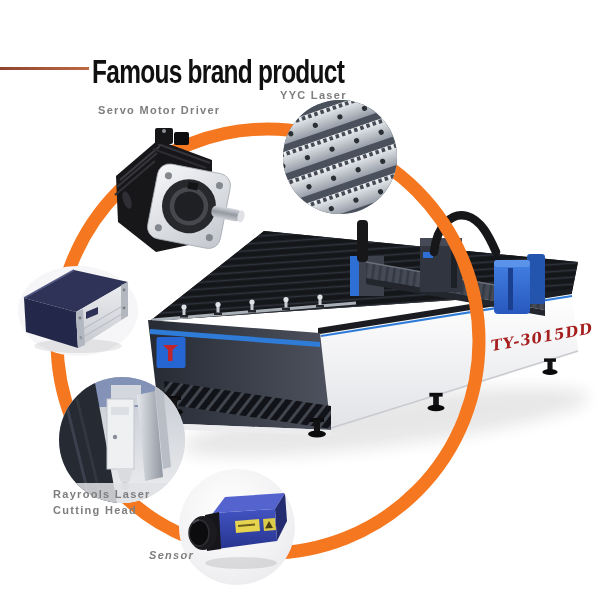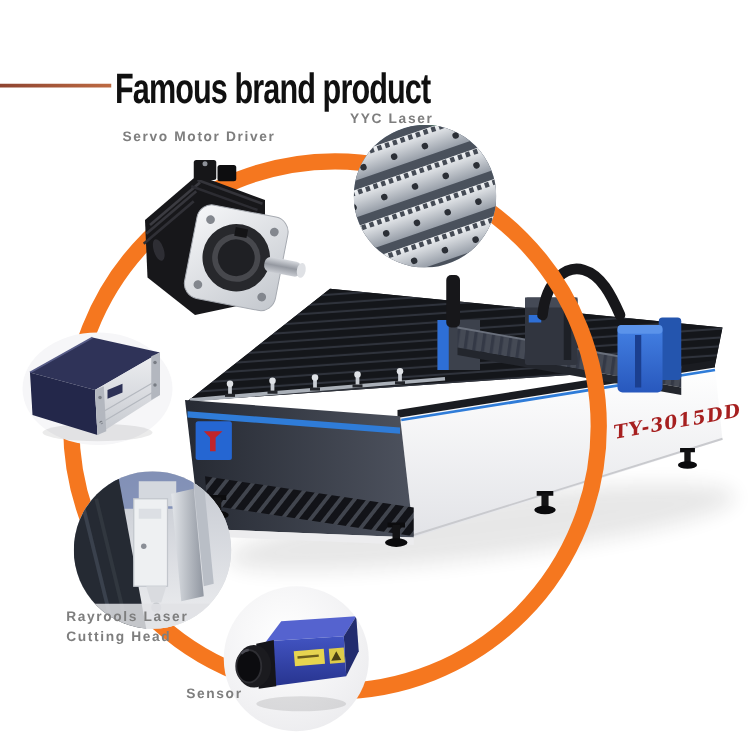--- a/index.html
+++ b/index.html
@@ -9,21 +9,21 @@
                background:linear-gradient(to right,#8e4430,#bd6a42);}
   .page-title{position:absolute;left:92px;top:52px;color:#101010;font-weight:bold;
               font-size:34px;letter-spacing:-1px;transform:scaleX(.72);
               transform-origin:left top;white-space:nowrap;}
   .lbl{position:absolute;color:#7e7e7e;font-weight:bold;font-size:11px;
        letter-spacing:1.3px;line-height:1.45;white-space:pre-line;}
   .lbl-servo{left:98px;top:103px;}
   .lbl-rack{left:280px;top:88px;}
   .lbl-source{left:9px;top:215px;}
   .lbl-head{left:25px;top:487px;margin-left:28px;}
-  .lbl-sensor{left:149px;top:548px;}
+  .lbl-sensor{left:149px;top:548px;font-style:italic;}
   .layer{position:absolute;left:0;top:0;}
   .comp{position:absolute;}
   .photo-circle{position:absolute;border-radius:50%;overflow:hidden;}
   .c-rack{left:283px;top:100px;width:114px;height:114px;}
   .c-head{left:59px;top:377px;width:126px;height:126px;background:#d8dade;}
   .c-sensor{left:179px;top:469px;width:116px;height:116px;
             background:radial-gradient(circle at 42% 35%,#ffffff 0%,#f1f1f3 60%,#e7e7ea 100%);}
   .comp-servo{left:100px;top:122px;width:150px;height:135px;}
   .comp-source{left:16px;top:256px;width:124px;height:100px;}
   svg{display:block;}

